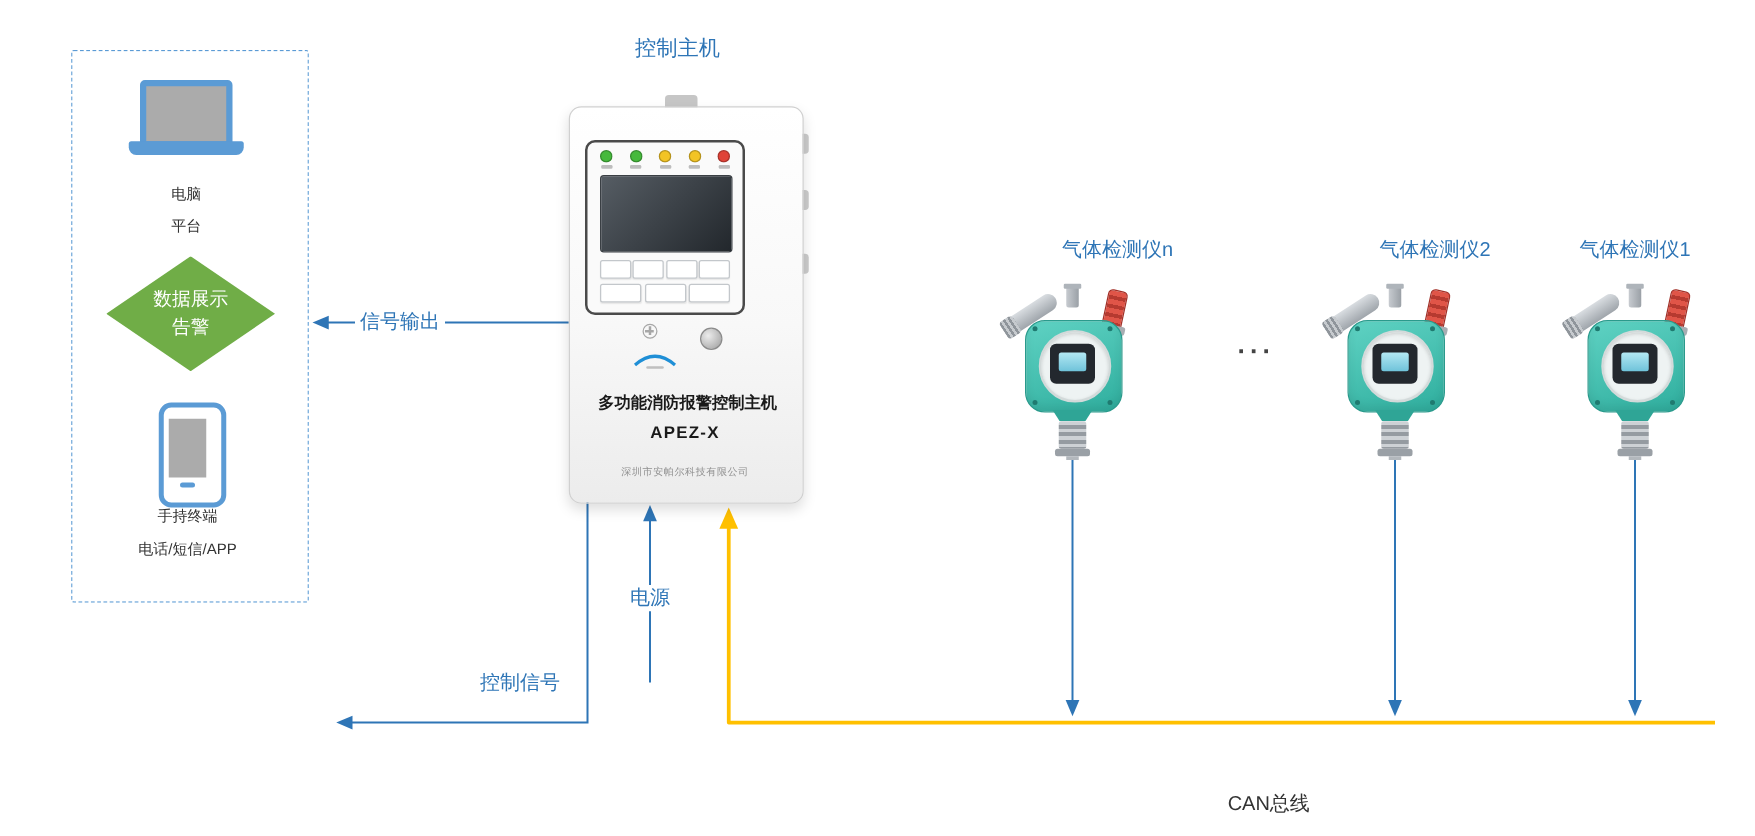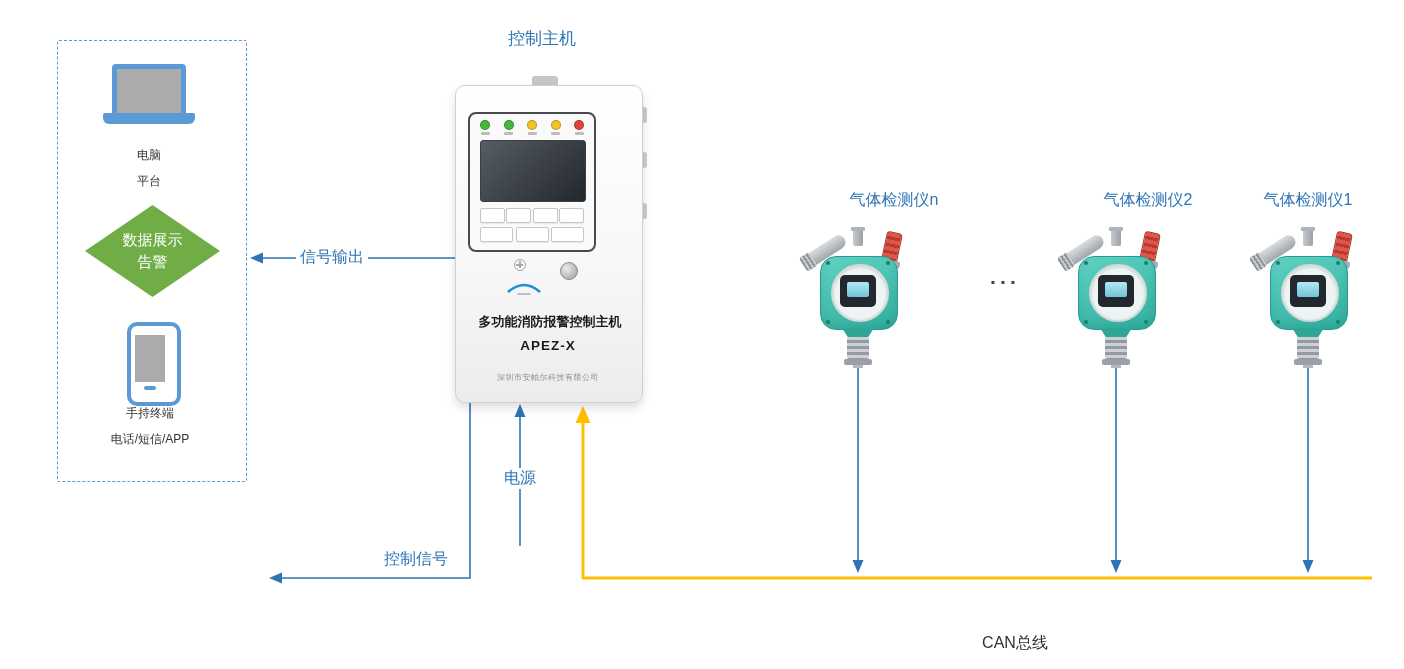--- a/index.html
+++ b/index.html
@@ -190,22 +190,22 @@
   <div class="abs screw"></div>
   <div class="abs knob"></div>
   <svg class="abs host-logo" width="38" height="16">
     <path d="M3 11 Q 19 -3 35 11" stroke="#1F8FD6" stroke-width="2.5" fill="none"></path>
     <rect x="12" y="12" width="14" height="2" fill="#bfbfbf" rx="1"></rect>
   </svg>
   <div class="abs host-title">多功能消防报警控制主机</div>
   <div class="abs host-model">APEZ-X</div>
   <div class="abs host-company">深圳市安帕尔科技有限公司</div>
 
-  <div class="abs blue-label wire-label-bg" style="left:296px;top:247px;">信号输出</div>
-  <div class="abs blue-label" style="left:384px;top:549px;">控制信号</div>
+  <div class="abs blue-label wire-label-bg" style="left:284px;top:247px;">信号输出</div>
+  <div class="abs blue-label" style="left:384px;top:536px;">控制信号</div>
   <div class="abs blue-label wire-label-bg" style="left:500px;top:468px;">电源</div>
   <div class="abs center dark-label" style="left:1015px;top:591px;">CAN总线</div>
 
   <div class="abs center blue-label" style="left:894px;top:190px;">气体检测仪n</div>
   <div class="abs center blue-label" style="left:1116px;top:190px;margin-left:32px;">气体检测仪2</div>
   <div class="abs center blue-label" style="left:1308px;top:190px;">气体检测仪1</div>
   <div class="abs ellipsis">···</div>
 
   <div class="abs detector" style="left:798px;top:228px;">
     <div class="det-pipe"></div>

